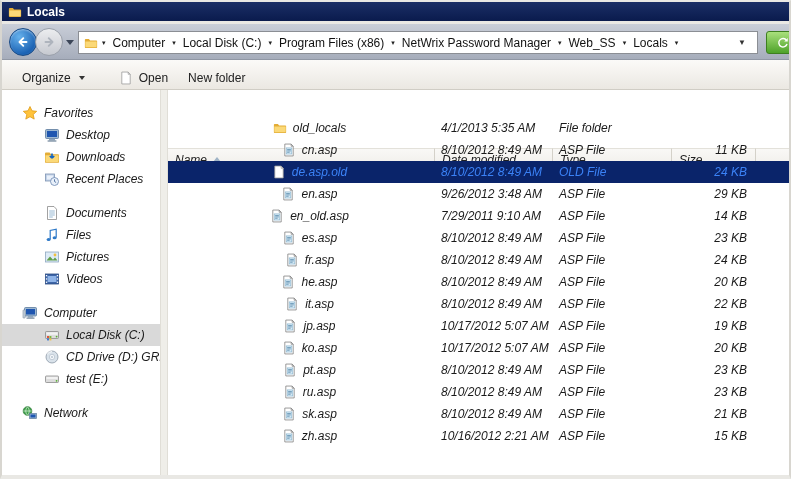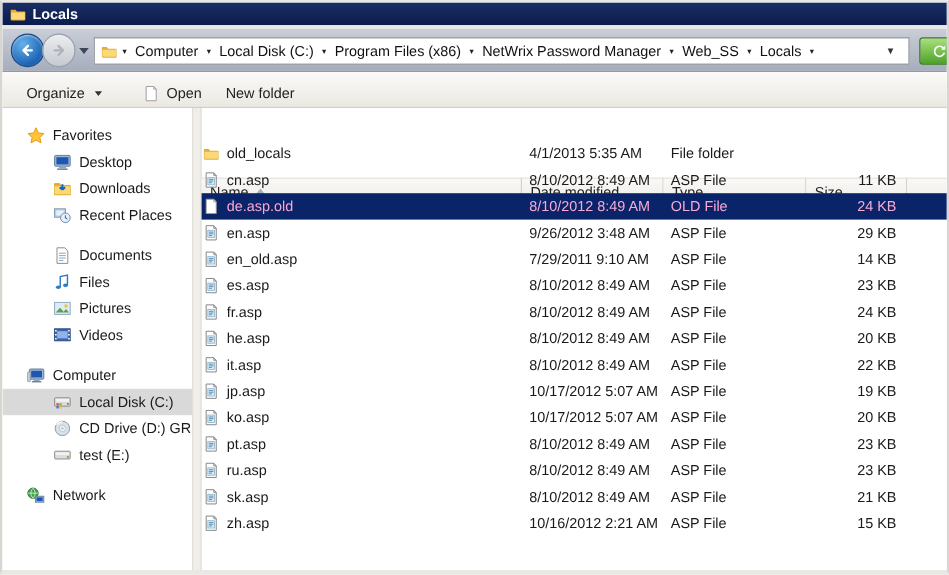--- a/index.html
+++ b/index.html
@@ -75,21 +75,21 @@
   .toolbar {
     position:absolute; left:0; right:0; top:58px; height:30px;
     background: linear-gradient(#fbfaf8, #ebe8e2);
     border-bottom: 1px solid #d0cdc5;
     display:flex; align-items:flex-end; gap:4px; padding:0 12px;
     color:#222;
   }
   .tool { display:flex; align-items:center; gap:6px; padding:4px 8px; cursor:default; }
   .tool-caret { width:0; height:0; border-left:3.5px solid transparent; border-right:3.5px solid transparent; border-top:4px solid #333; margin-left:2px; }
   
-  .main { position:absolute; left:0; right:0; top:88px; bottom:0; background:#fff; }
+  .main { position:absolute; left:0; right:0; top:88px; bottom:0; background:#fff;font-style:italic; }
   .sidebar { position:absolute; left:0; top:0; bottom:0; width:158px; padding-top:12px; overflow:hidden; }
   .pane-sep {
     position:absolute; left:158px; top:0; bottom:0; width:8px;
     background:#efeee9; border-left:1px solid #e0ded7; border-right:1px solid #e0ded7;
   }
   .side-group { margin-top:12px; }
   .side-group:first-child { margin-top:0; }
   .side-item { height:22px; display:flex; align-items:center; gap:6px; padding-left:20px; white-space:nowrap; cursor:default; }
   .side-item.child { padding-left:42px; }
   .side-item.sel { background:#d9d9d9; }
@@ -101,23 +101,23 @@
   .lheader { position:absolute; left:0; right:0; top:14px; height:23px; display:flex;margin-top:44px; }
   .hcell {
     background: linear-gradient(#f9f8f6, #efede8);
     border-right:1px solid #d4d1c9; border-bottom:1px solid #bdbab2; border-top:1px solid #e3e1da;
     display:flex; align-items:center; gap:6px; padding:0 7px; color:#222; cursor:default;
   }
   .hcell.fill { flex:1 1 auto; border-right:none; }
   .sortarrow { width:0; height:0; border-left:4px solid transparent; border-right:4px solid transparent; border-bottom:5px solid #9fb3c6; }
   .rows { position:absolute; left:0; right:0; top:27px; }
   .frow { display:flex; height:22px; line-height:22px; cursor:default; }
-  .frow.sel { background:#0a246a; color:#f9a8d4; }
+  .frow.sel { background:#0a246a; color:#3b82f6; }
   .cell { padding:0 6px; white-space:nowrap; overflow:hidden; }
-  .c-name { width:267px; display:flex; align-items:center; gap:6px; padding-left:1px; }
+  .c-name { width:267px; display:flex; align-items:center; gap:6px; padding-left:22px;justify-content:center; }
   .c-date { width:118px; }
   .c-type { width:119px; }
   .c-size { width:84px; text-align:right; padding-right:9px; }
   .c-fill { flex:1 1 auto; }
 </style>
 </head>
 <body>
 
 <div class="win">
 

